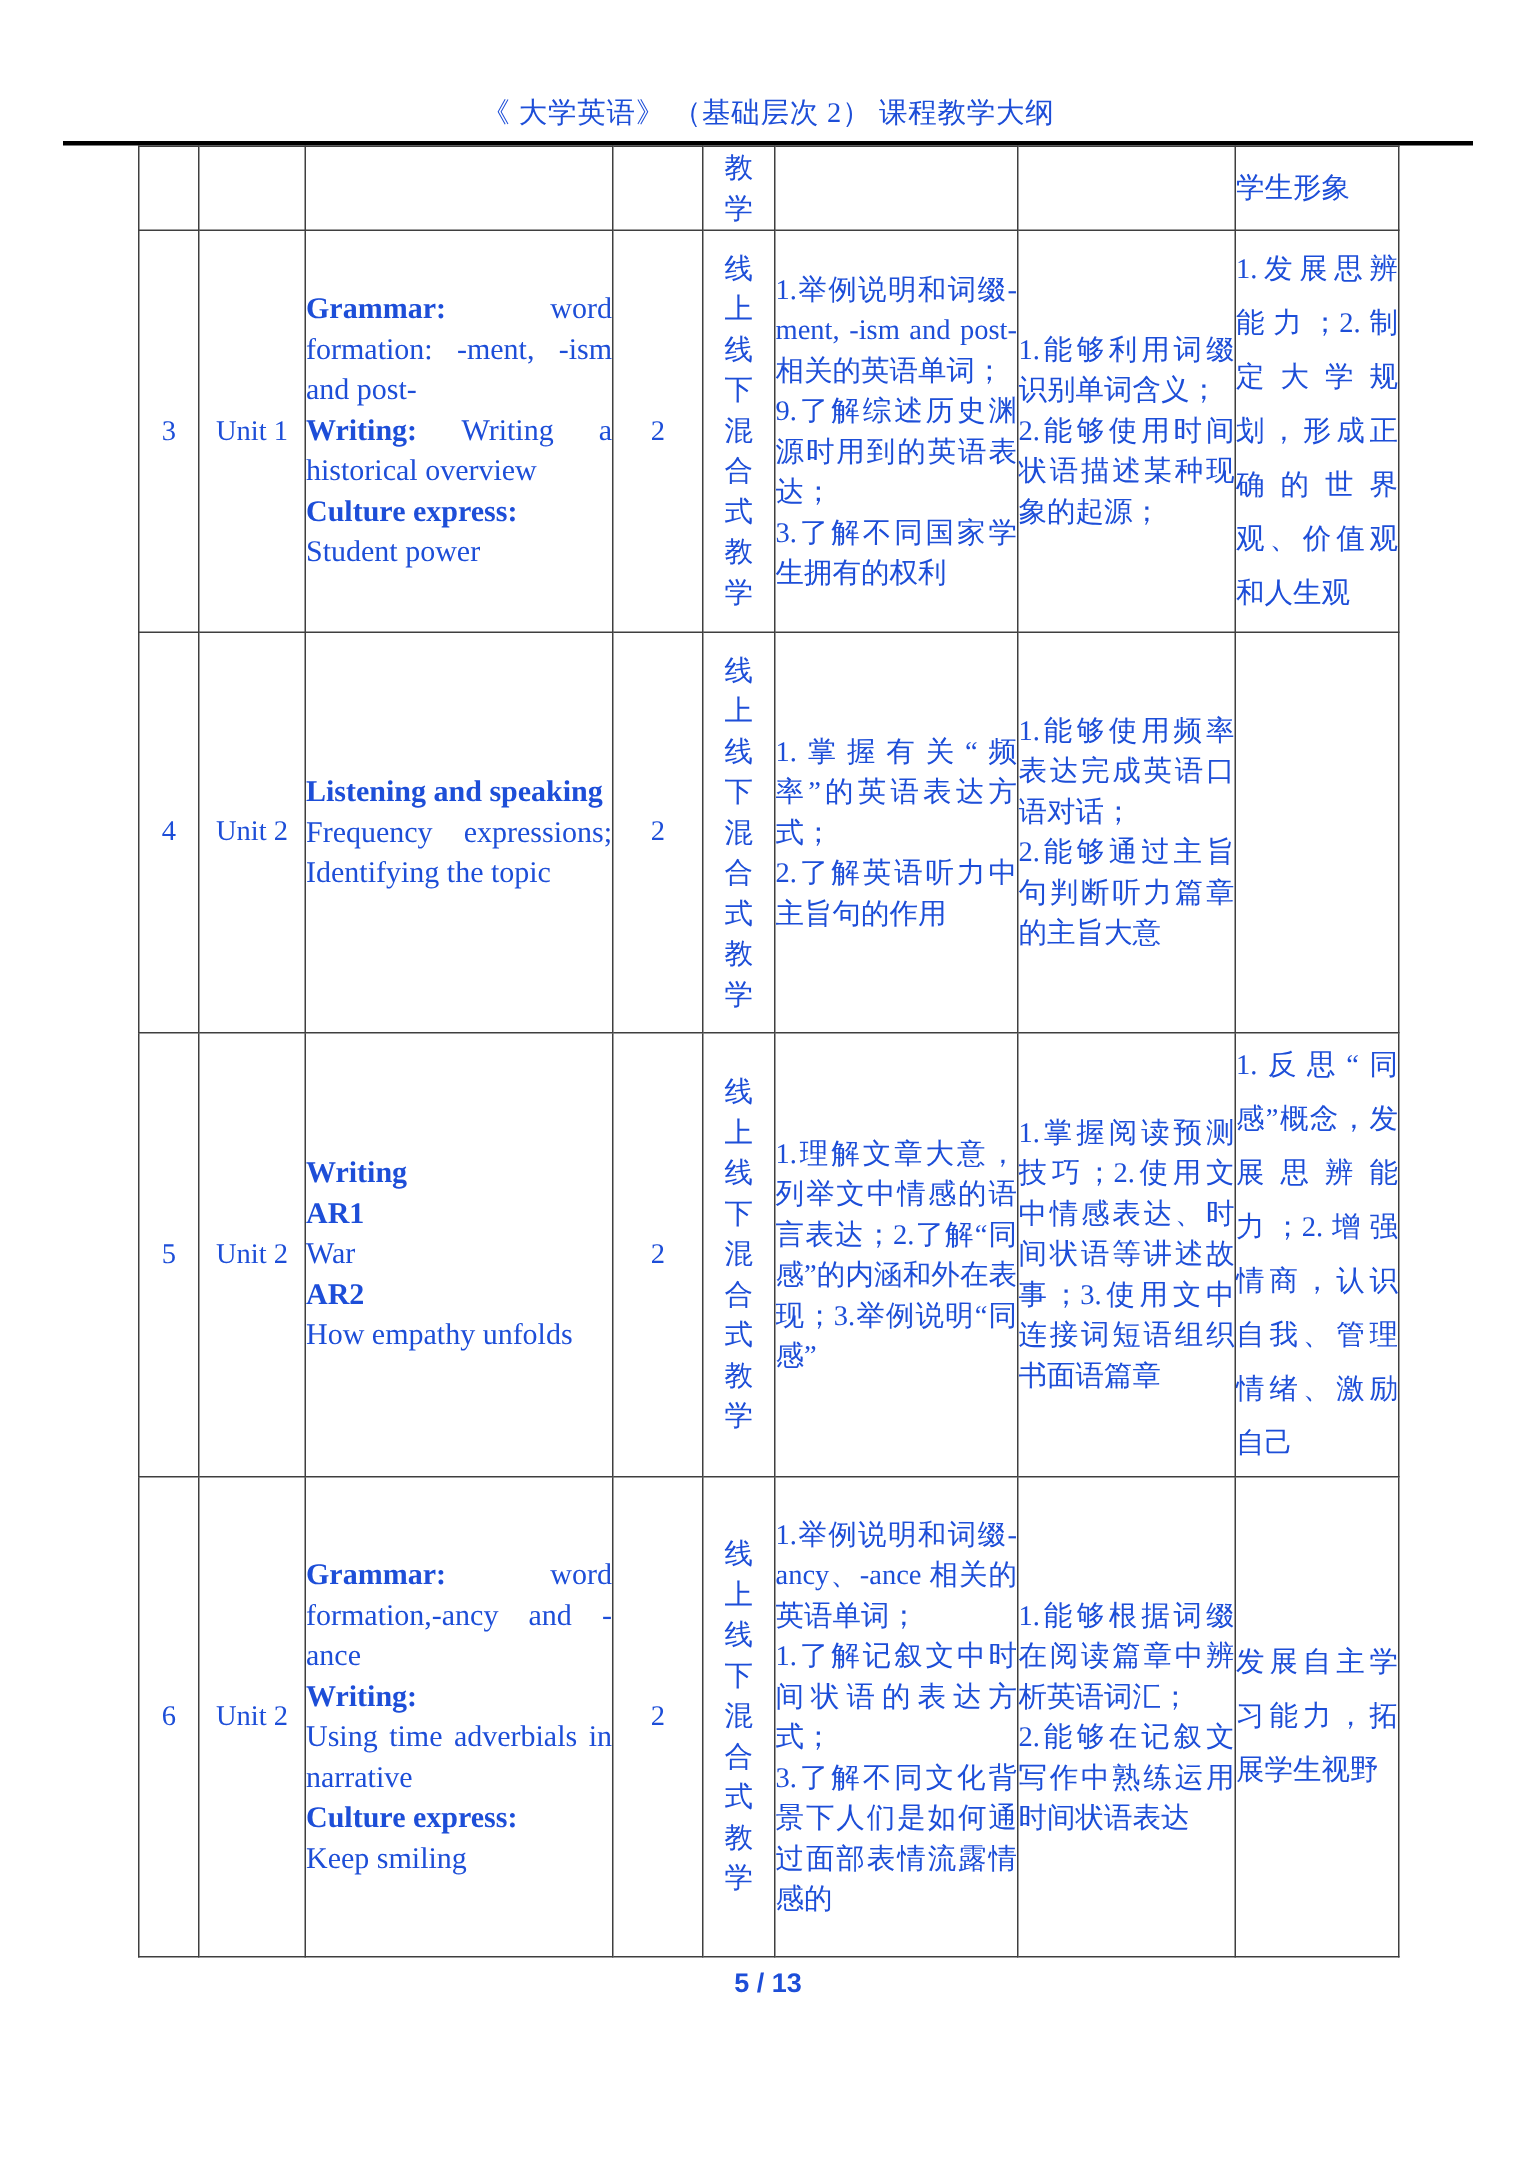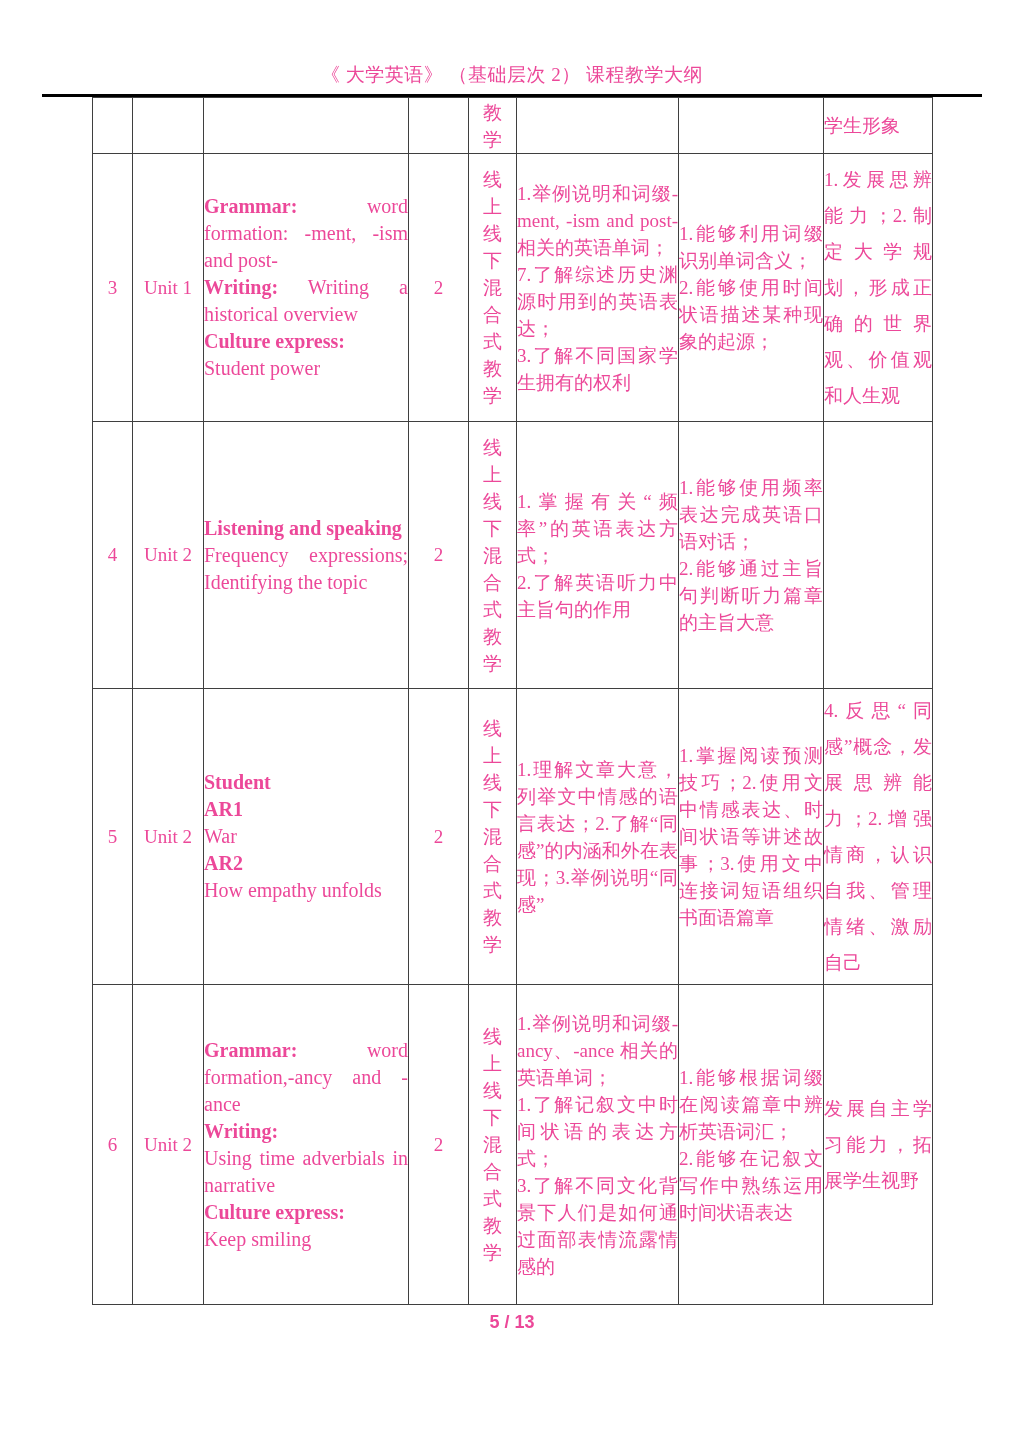--- a/index.html
+++ b/index.html
@@ -3,21 +3,21 @@
 <meta charset="utf-8">
 <style>
   html, body { margin: 0; padding: 0; background: #e8e8e8; }
   .page {
     position: relative;
     width: 1024px;
     height: 1447px;
     margin: 0 auto;
     background: #ffffff;
     font-family: "Liberation Serif", serif;
-    color: #ec4899;
+    color: #1d4ed8;
     overflow: hidden;
   }
   .doc-title {
     position: absolute;
     top: 62px;
     left: 0;
     width: 100%;
     text-align: center;
     font-size: 19px;
     letter-spacing: 0.5px;
@@ -107,21 +107,21 @@
         <td class="c-content">
             <div class="para"><b>Grammar:</b> word formation: -ment, -ism and post-</div>
             <div class="para"><b>Writing:</b> Writing a historical overview</div>
             <div class="para"><b>Culture express:</b></div>
             <div class="para">Student power</div>
           </td>
         <td class="c-center">2</td>
         <td class="c-method"><div class="vert">线<br>上<br>线<br>下<br>混<br>合<br>式<br>教<br>学</div></td>
         <td class="c-obj">
             <div class="para">1.举例说明和词缀-ment, -ism and post- 相关的英语单词；</div>
-            <div class="para">7.了解综述历史渊源时用到的英语表达；</div>
+            <div class="para">9.了解综述历史渊源时用到的英语表达；</div>
             <div class="para">3.了解不同国家学生拥有的权利</div>
           </td>
         <td class="c-obj">
             <div class="para">1.能够利用词缀识别单词含义；</div>
             <div class="para">2.能够使用时间状语描述某种现象的起源；</div>
           </td>
         <td class="c-obj c-lit">
             <div class="para">1.发展思辨能力；2.制定大学规划，形成正确的世界观、价值观和人生观</div>
           </td>
       </tr>
@@ -143,36 +143,36 @@
             <div class="para">1.能够使用频率表达完成英语口语对话；</div>
             <div class="para">2.能够通过主旨句判断听力篇章的主旨大意</div>
           </td>
         <td class="c-obj c-lit"></td>
       </tr>
 
       <tr style="height:296px">
         <td class="c-center">5</td>
         <td class="c-center">Unit 2</td>
         <td class="c-content">
-            <div class="para"><b>Student</b></div>
+            <div class="para"><b>Writing</b></div>
             <div class="para"><b>AR1</b></div>
             <div class="para">War</div>
             <div class="para"><b>AR2</b></div>
             <div class="para">How empathy unfolds</div>
           </td>
         <td class="c-center">2</td>
         <td class="c-method"><div class="vert">线<br>上<br>线<br>下<br>混<br>合<br>式<br>教<br>学</div></td>
         <td class="c-obj">
             <div class="para">1.理解文章大意，列举文中情感的语言表达；2.了解“同感”的内涵和外在表现；3.举例说明“同感”</div>
           </td>
         <td class="c-obj">
             <div class="para">1.掌握阅读预测技巧；2.使用文中情感表达、时间状语等讲述故事；3.使用文中连接词短语组织书面语篇章</div>
           </td>
         <td class="c-obj c-lit">
-            <div class="para">4.反思“同感”概念，发展思辨能力；2.增强情商，认识自我、管理情绪、激励自己</div>
+            <div class="para">1.反思“同感”概念，发展思辨能力；2.增强情商，认识自我、管理情绪、激励自己</div>
           </td>
       </tr>
 
       <tr style="height:320px">
         <td class="c-center">6</td>
         <td class="c-center">Unit 2</td>
         <td class="c-content">
             <div class="para"><b>Grammar:</b> word formation,-ancy and -ance</div>
             <div class="para"><b>Writing:</b></div>
             <div class="para">Using time adverbials in narrative</div>

